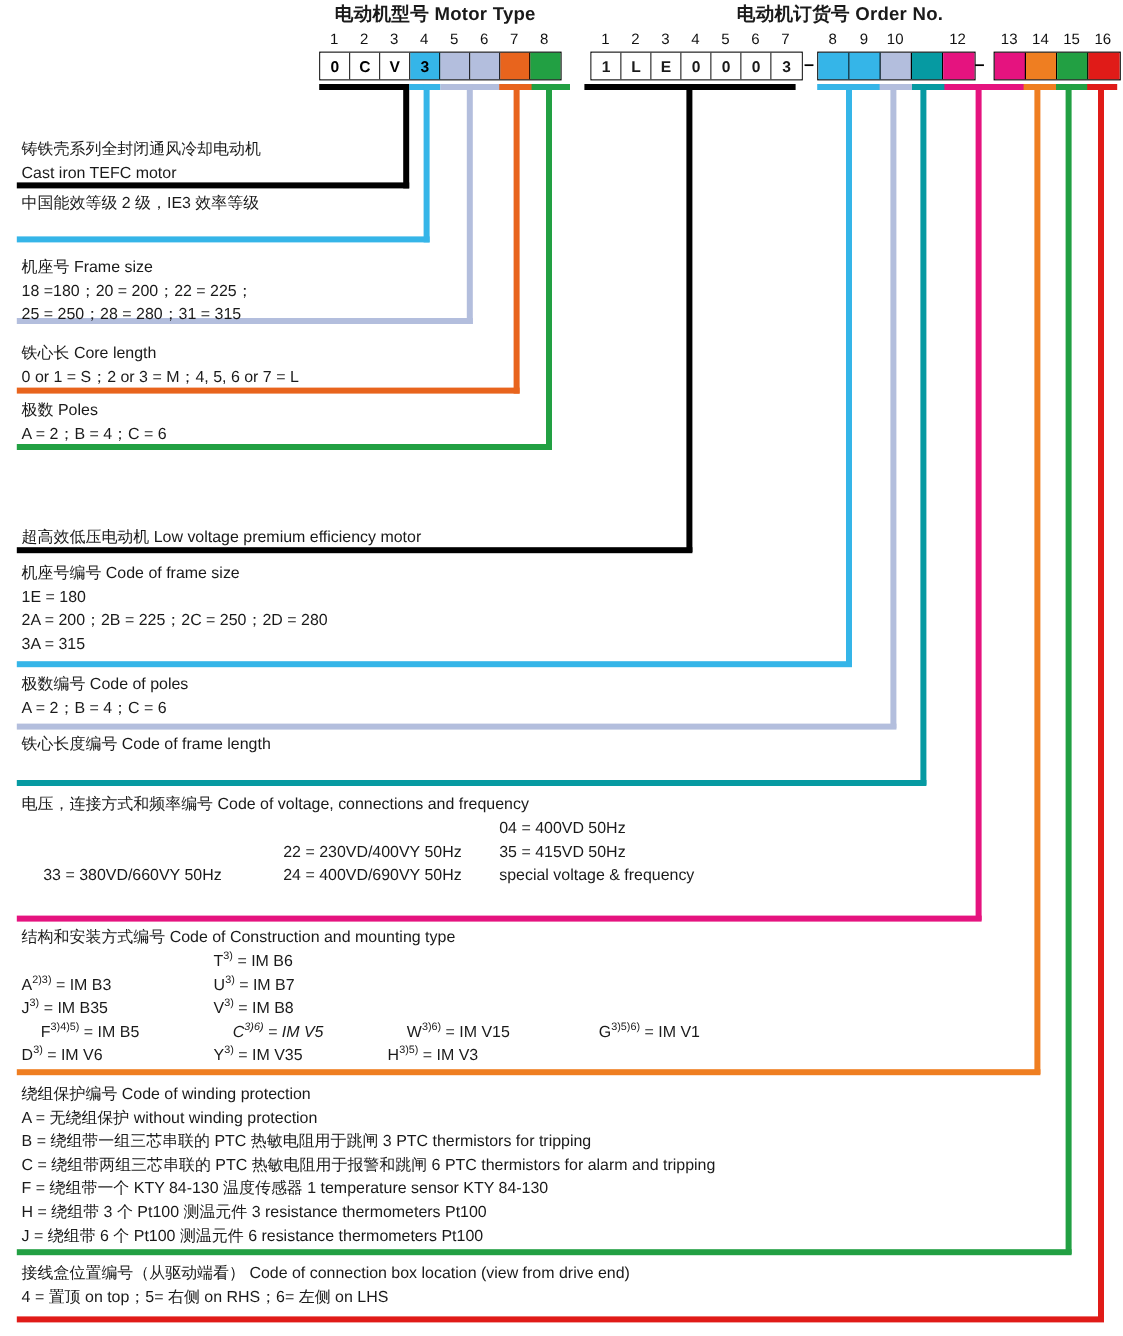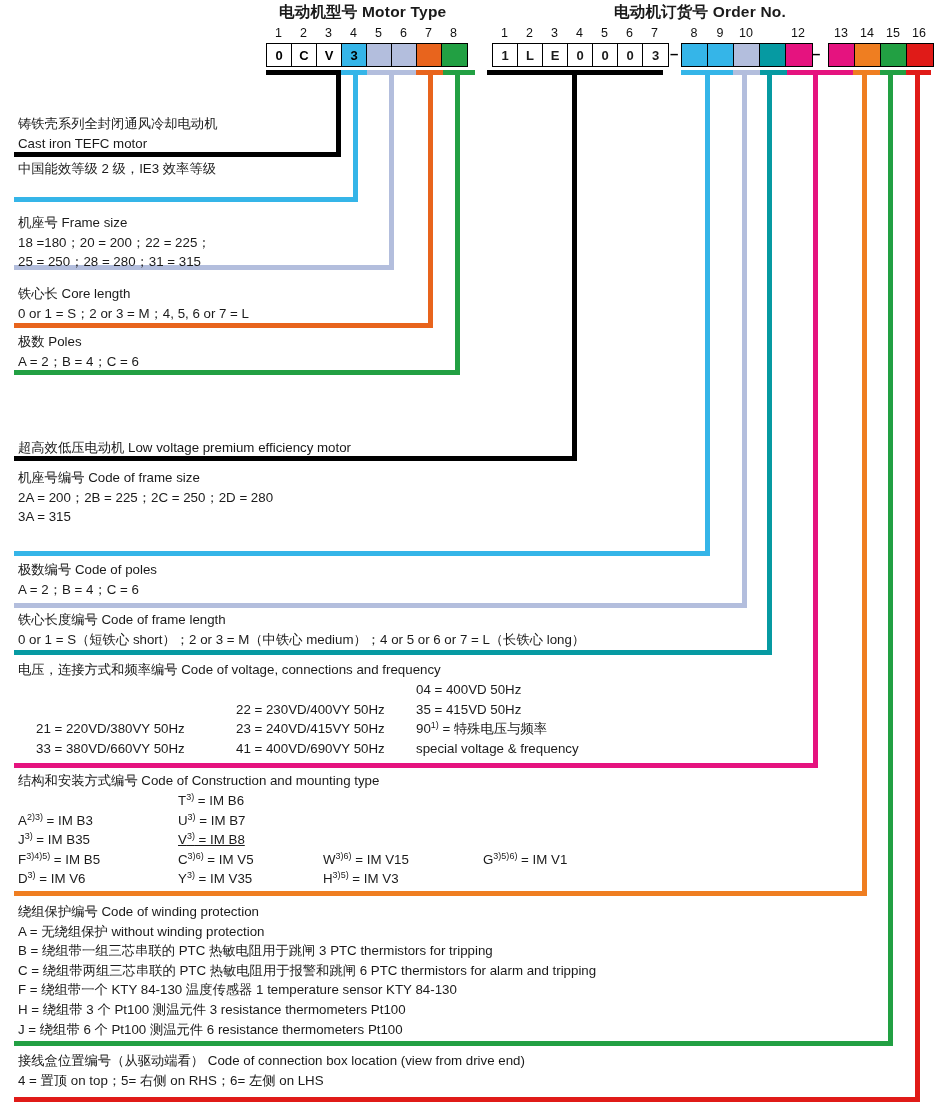--- a/index.html
+++ b/index.html
@@ -243,52 +243,51 @@
   <span class="l">极数 Poles</span>
   <span class="l">A = 2；B = 4；C = 6</span>
 </div>
 
 <div class="tb" style="left:18px; top:438px;">
   <span class="l">超高效低压电动机 Low voltage premium efficiency motor</span>
 </div>
 
 <div class="tb" style="left:18px; top:468px;">
   <span class="l">机座号编号 Code of frame size</span>
+  <span class="l">1E = 180</span>
   <span class="l">2A = 200；2B = 225；2C = 250；2D = 280</span>
   <span class="l">3A = 315</span>
 </div>
 
 <div class="tb" style="left:18px; top:560px;">
   <span class="l">极数编号 Code of poles</span>
   <span class="l">A = 2；B = 4；C = 6</span>
 </div>
 
 <div class="tb" style="left:18px; top:610px;">
   <span class="l">铁心长度编号   Code of frame length</span>
-  <span class="l">0 or 1 = S（短铁心 short）；2 or 3 = M（中铁心 medium）；4 or 5 or 6 or 7 = L（长铁心 long）</span>
 </div>
 
 <div class="tb" style="left:18px; top:660px;">
   <span class="l">电压，连接方式和频率编号 Code of voltage, connections and frequency</span>
 </div>
 <div class="vgrid" id="volt-grid" style="left:36px; top:680px;">
     <div class="vrow"><span class="vc vc1"></span><span class="vc vc2"></span><span class="vc vc3">04 = 400VD 50Hz</span></div>
     <div class="vrow"><span class="vc vc1"></span><span class="vc vc2">22 = 230VD/400VY 50Hz</span><span class="vc vc3">35 = 415VD 50Hz</span></div>
-    <div class="vrow"><span class="vc vc1">21 = 220VD/380VY 50Hz</span><span class="vc vc2">23 = 240VD/415VY 50Hz</span><span class="vc vc3">90<sup>1)</sup> = 特殊电压与频率</span></div>
-    <div class="vrow"><span class="vc vc1">33 = 380VD/660VY 50Hz</span><span class="vc vc2">41 = 400VD/690VY 50Hz</span><span class="vc vc3">special voltage &amp; frequency</span></div>
+    <div class="vrow"><span class="vc vc1">33 = 380VD/660VY 50Hz</span><span class="vc vc2">24 = 400VD/690VY 50Hz</span><span class="vc vc3">special voltage &amp; frequency</span></div>
   </div>
 
 <div class="tb" style="left:18px; top:771px;">
   <span class="l">结构和安装方式编号   Code of Construction and mounting type</span>
 </div>
 <div class="vgrid" id="mount-grid" style="left:18px; top:791px;">
     <div class="vrow"><span class="vc" style="width: 160px;"></span><span class="vc" style="width: 145px;">T<sup>3)</sup> = IM B6</span><span class="vc" style="width: 160px;"></span><span class="vc" style="width: 200px;"></span></div>
     <div class="vrow"><span class="vc" style="width: 160px;">A<sup>2)</sup><sup>3)</sup> = IM B3</span><span class="vc" style="width: 145px;">U<sup>3)</sup> = IM B7</span><span class="vc" style="width: 160px;"></span><span class="vc" style="width: 200px;"></span></div>
-    <div class="vrow"><span class="vc" style="width: 160px;">J<sup>3)</sup> = IM B35</span><span class="vc" style="width: 145px; text-decoration: underline;">V<sup>3)</sup> = IM B8</span><span class="vc" style="width: 160px;"></span><span class="vc" style="width: 200px;"></span></div>
-    <div class="vrow"><span class="vc" style="width: 160px;">F<sup>3)</sup><sup>4)</sup><sup>5)</sup> = IM B5</span><span class="vc" style="width: 145px;">C<sup>3)</sup><sup>6)</sup> = IM V5</span><span class="vc" style="width: 160px;">W<sup>3)</sup><sup>6)</sup> = IM V15</span><span class="vc" style="width: 200px;">G<sup>3)</sup><sup>5)</sup><sup>6)</sup> = IM V1</span></div>
+    <div class="vrow"><span class="vc" style="width: 160px;">J<sup>3)</sup> = IM B35</span><span class="vc" style="width: 145px;">V<sup>3)</sup> = IM B8</span><span class="vc" style="width: 160px;"></span><span class="vc" style="width: 200px;"></span></div>
+    <div class="vrow"><span class="vc" style="width: 160px; margin-left: 16px;">F<sup>3)</sup><sup>4)</sup><sup>5)</sup> = IM B5</span><span class="vc" style="width: 145px; font-style: italic;">C<sup>3)</sup><sup>6)</sup> = IM V5</span><span class="vc" style="width: 160px;">W<sup>3)</sup><sup>6)</sup> = IM V15</span><span class="vc" style="width: 200px;">G<sup>3)</sup><sup>5)</sup><sup>6)</sup> = IM V1</span></div>
     <div class="vrow"><span class="vc" style="width: 160px;">D<sup>3)</sup> = IM V6</span><span class="vc" style="width: 145px;">Y<sup>3)</sup> = IM V35</span><span class="vc" style="width: 160px;">H<sup>3)</sup><sup>5)</sup> = IM V3</span><span class="vc" style="width: 200px;"></span></div>
   </div>
 
 <div class="tb" style="left:18px; top:902px;">
   <span class="l">绕组保护编号   Code of winding protection</span>
   <span class="l">A = 无绕组保护  without winding protection</span>
   <span class="l">B = 绕组带一组三芯串联的 PTC 热敏电阻用于跳闸  3 PTC thermistors for tripping</span>
   <span class="l">C = 绕组带两组三芯串联的 PTC 热敏电阻用于报警和跳闸  6 PTC thermistors for alarm and tripping</span>
   <span class="l">F = 绕组带一个 KTY 84-130 温度传感器   1 temperature sensor KTY 84-130</span>
   <span class="l">H = 绕组带 3 个 Pt100 测温元件  3 resistance thermometers Pt100</span>

